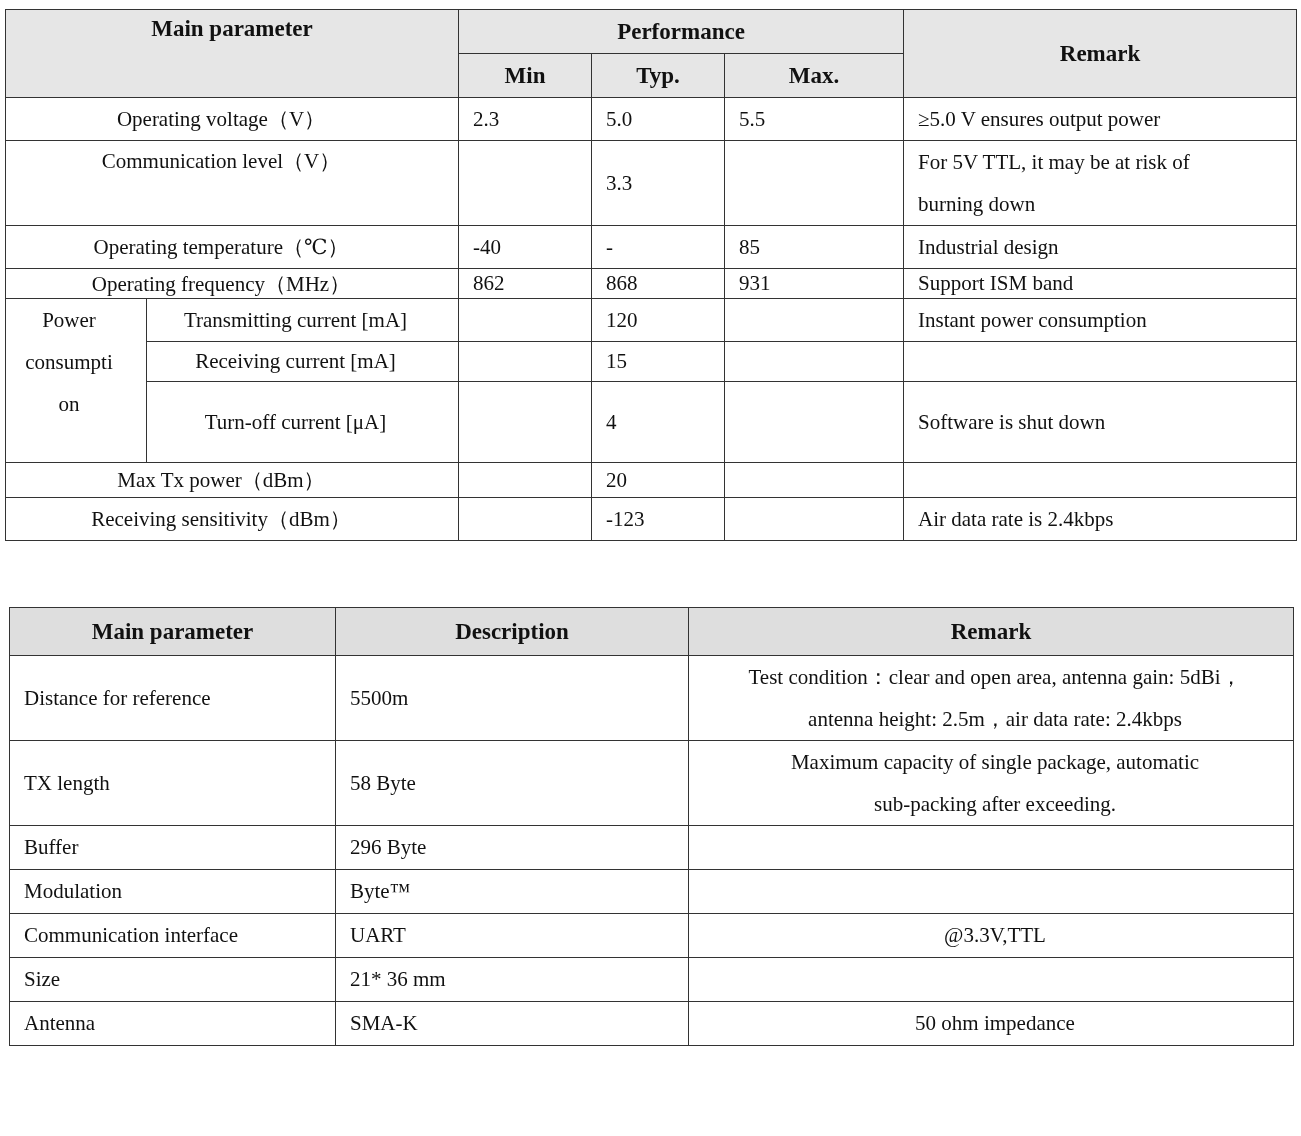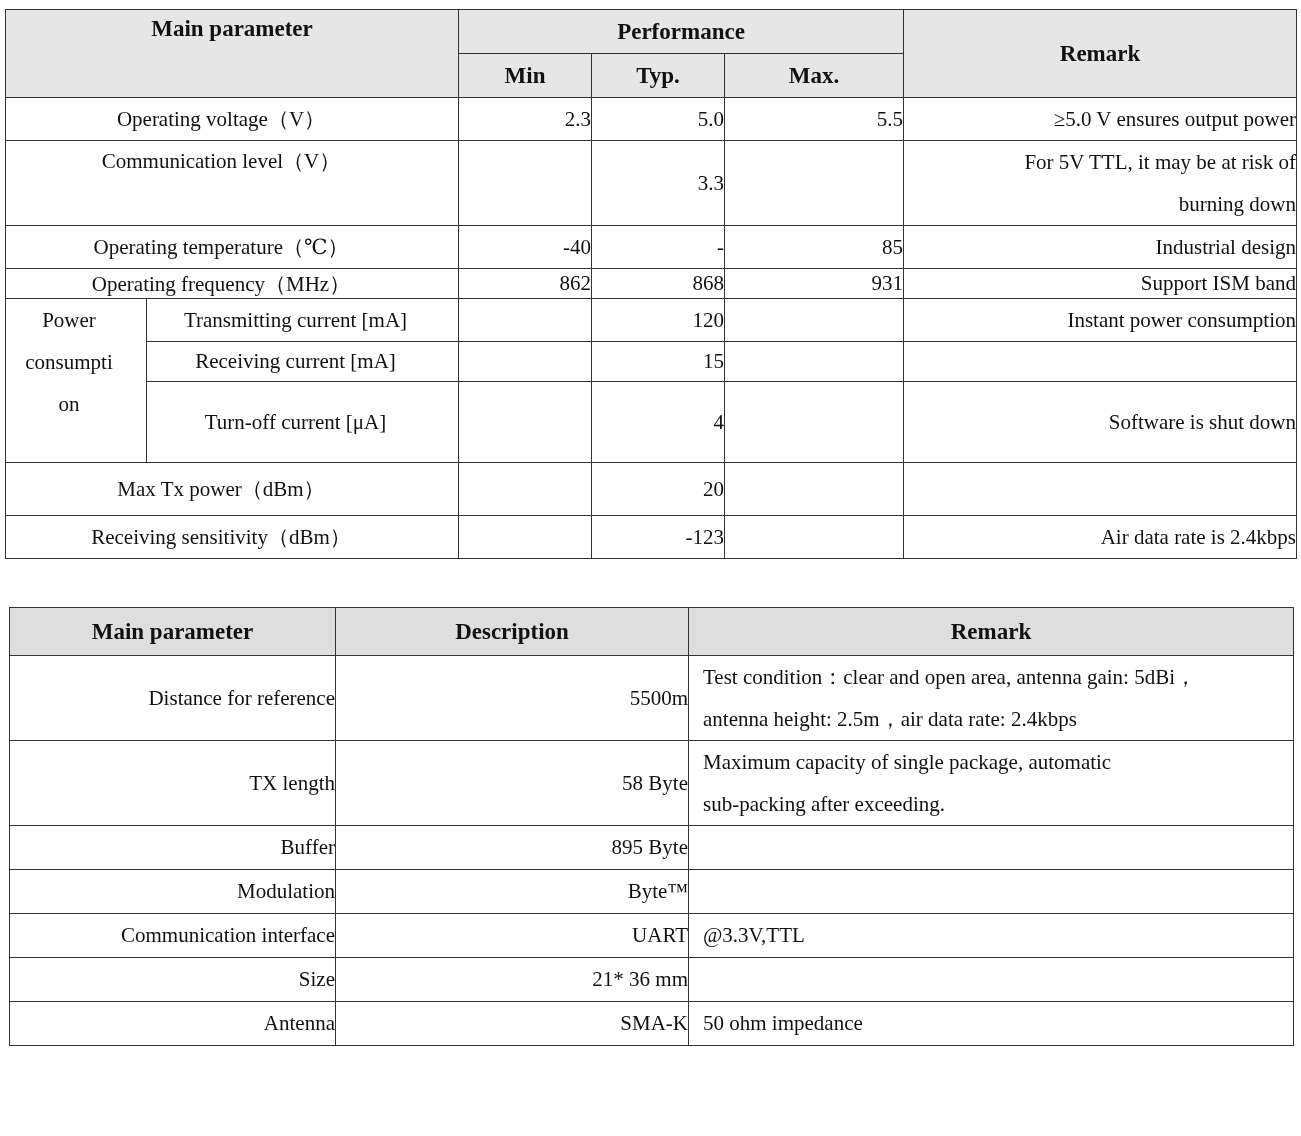--- a/index.html
+++ b/index.html
@@ -4,22 +4,22 @@
 <style>
   html, body { margin: 0; padding: 0; background: #ffffff; }
   body { width: 1301px; height: 1136px; position: relative; overflow: hidden;
          font-family: "Liberation Serif", "DejaVu Serif", serif; color: #111; }
   table { border-collapse: collapse; position: absolute; table-layout: fixed; }
   td, th { border: 1.5px solid #333; font-size: 21px; padding: 0; }
   th { background: #e6e6e6; font-weight: bold; font-size: 23px; margin-left: 44px; }
   #t1 { left: 5px; top: 9px; width: 1291px; }
   #t2 { left: 9px; top: 607px; width: 1284px; }
   .r { text-align: center; padding-right: 22px; }
-  .c { text-align: right; padding-left: 14px; }
-  .l { text-align: left; padding-left: 14px; }
+  .c { text-align: left; padding-left: 14px; }
+  .l { text-align: center; padding-left: 8px; }
   .top { vertical-align: top; padding-top: 6px; }
   .lh2 { line-height: 42px; }
   #t2 th { background: #dedede; }
 </style>
 </head>
 <body>
 
 <table id="t1">
   <colgroup>
     <col style="width:141px">
@@ -90,21 +90,21 @@
     <td class="c"></td>
     <td class="c"></td>
   </tr>
   <tr style="height:81px">
     <td class="r" style="padding-right:14px">Turn-off current [μA]</td>
     <td class="c"></td>
     <td class="c">4</td>
     <td class="c"></td>
     <td class="c">Software is shut down</td>
   </tr>
-  <tr style="height:53px">
+  <tr style="height:35px">
     <td colspan="2" class="r">Max Tx power（dBm）</td>
     <td class="c"></td>
     <td class="c">20</td>
     <td class="c"></td>
     <td class="c"></td>
   </tr>
   <tr style="height:43px">
     <td colspan="2" class="r">Receiving sensitivity（dBm）</td>
     <td class="c"></td>
     <td class="c">-123</td>
@@ -137,21 +137,21 @@
   <tr style="height:85px">
     <td class="c">TX length</td>
     <td class="c">58 Byte</td>
     <td class="l lh2">
       <div>Maximum capacity of single package, automatic</div>
       <div>sub-packing after exceeding.</div>
     </td>
   </tr>
   <tr style="height:44px">
     <td class="c">Buffer</td>
-    <td class="c">895 Byte</td>
+    <td class="c">296 Byte</td>
     <td class="l"></td>
   </tr>
   <tr style="height:44px">
     <td class="c">Modulation</td>
     <td class="c">Byte™</td>
     <td class="l"></td>
   </tr>
   <tr style="height:44px">
     <td class="c">Communication interface</td>
     <td class="c">UART</td>

